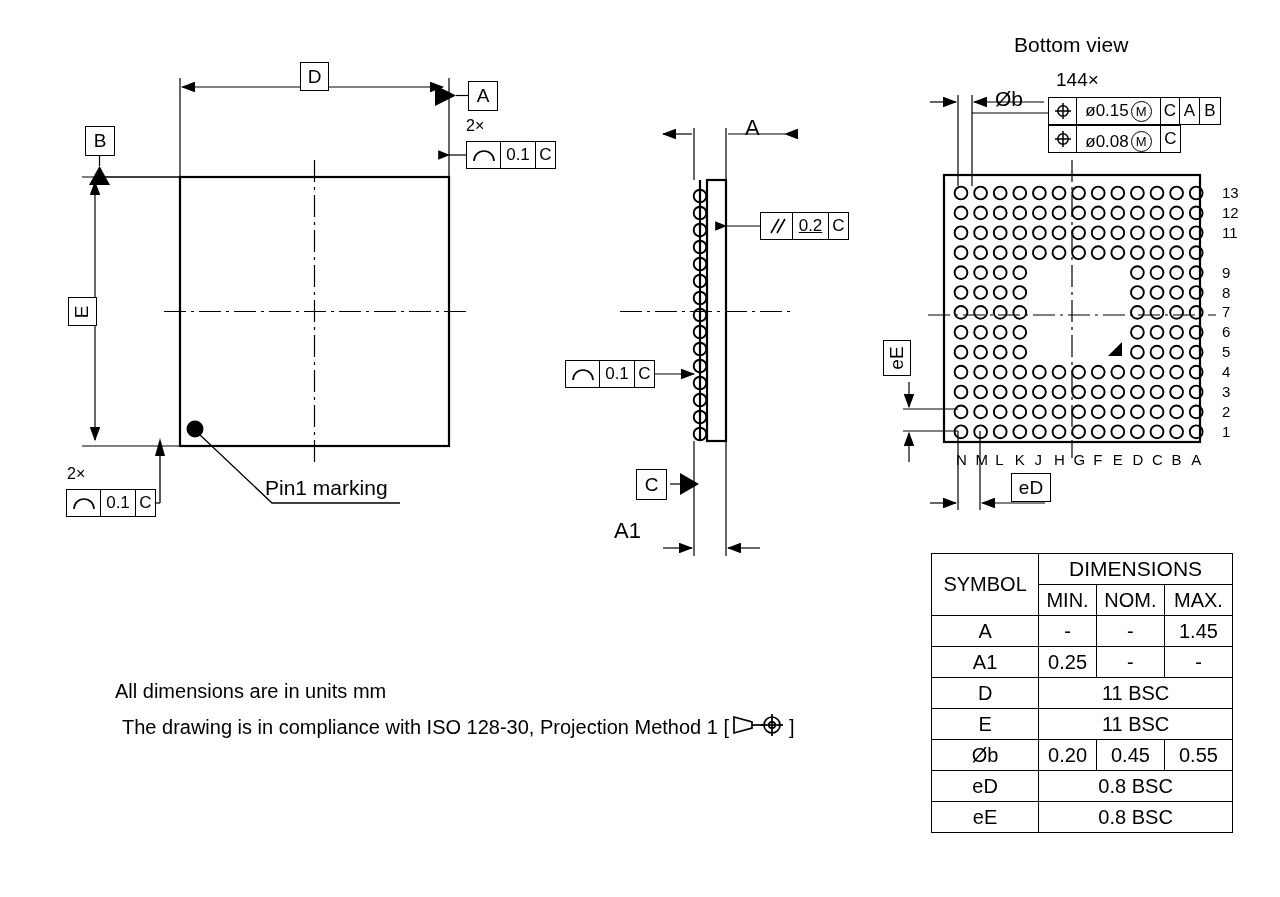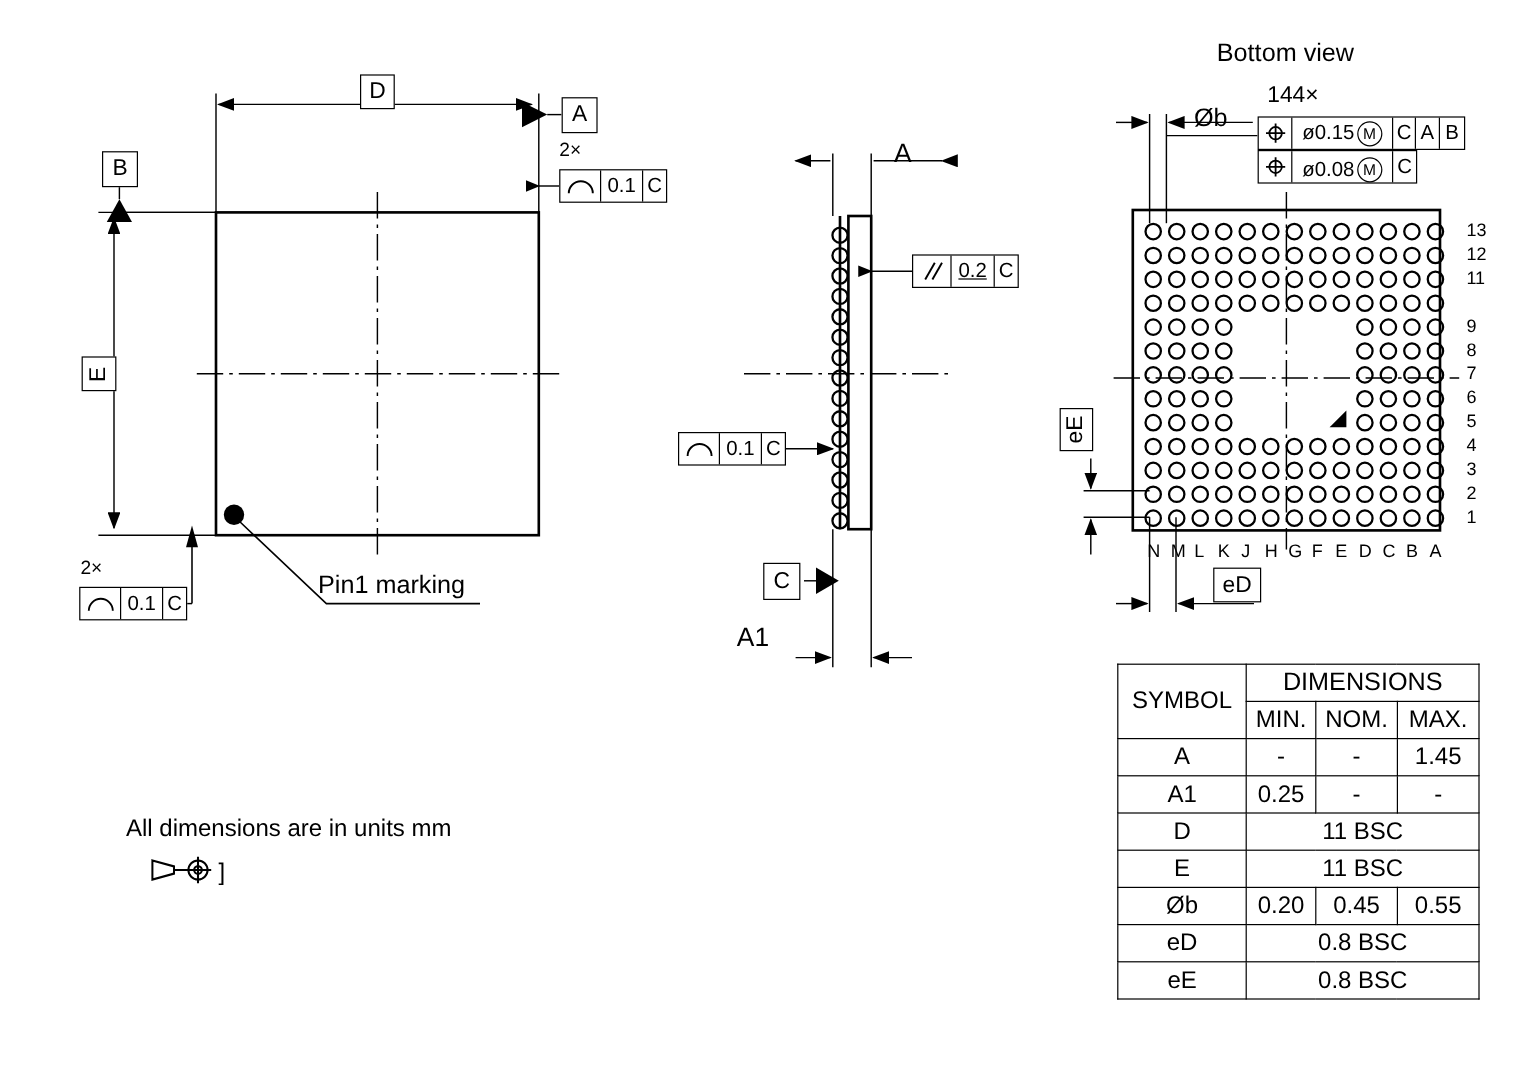--- a/index.html
+++ b/index.html
@@ -457,23 +457,24 @@
       <div class="txt lbl-sm" style="left: 1222px; top: 284.5px; font-size: 15px;">8</div>
       <div class="txt lbl-sm" style="left: 1222px; top: 304.4px; font-size: 15px;">7</div>
       <div class="txt lbl-sm" style="left: 1222px; top: 324.3px; font-size: 15px;">6</div>
       <div class="txt lbl-sm" style="left: 1222px; top: 344.2px; font-size: 15px;">5</div>
       <div class="txt lbl-sm" style="left: 1222px; top: 364.1px; font-size: 15px;">4</div>
       <div class="txt lbl-sm" style="left: 1222px; top: 384px; font-size: 15px;">3</div>
       <div class="txt lbl-sm" style="left: 1222px; top: 403.9px; font-size: 15px;">2</div>
       <div class="txt lbl-sm" style="left: 1222px; top: 423.8px; font-size: 15px;">1</div>
     </div>
 
-  <div class="txt note" style="left:105px;top:681px;font-size:20px;">All dimensions are in units mm</div>
+  <div class="txt note" style="left:115px;top:681px;font-size:20px;">All dimensions are in units mm</div>
 
   <div class="txt note" style="left:122px;top:713px;font-size:20px;display:flex;align-items:center;gap:0;">
+    <span>The drawing is in compliance with ISO 128-30, Projection Method 1 [</span>
     <span style="display:inline-block;margin:0 1px;">
       <svg width="58" height="24" viewBox="0 0 58 24">
         <path d="M4,4 L22,9 L22,15 L4,20 Z" fill="none" stroke="#000" stroke-width="1.7"></path>
         <line x1="22" y1="12" x2="33" y2="12" stroke="#000" stroke-width="1.7"></line>
         <circle cx="42" cy="12" r="8" fill="none" stroke="#000" stroke-width="1.7"></circle>
         <circle cx="42" cy="12" r="3.2" fill="none" stroke="#000" stroke-width="1.7"></circle>
         <line x1="31" y1="12" x2="53" y2="12" stroke="#000" stroke-width="1.7"></line>
         <line x1="42" y1="1" x2="42" y2="23" stroke="#000" stroke-width="1.7"></line>
       </svg>
     </span>

